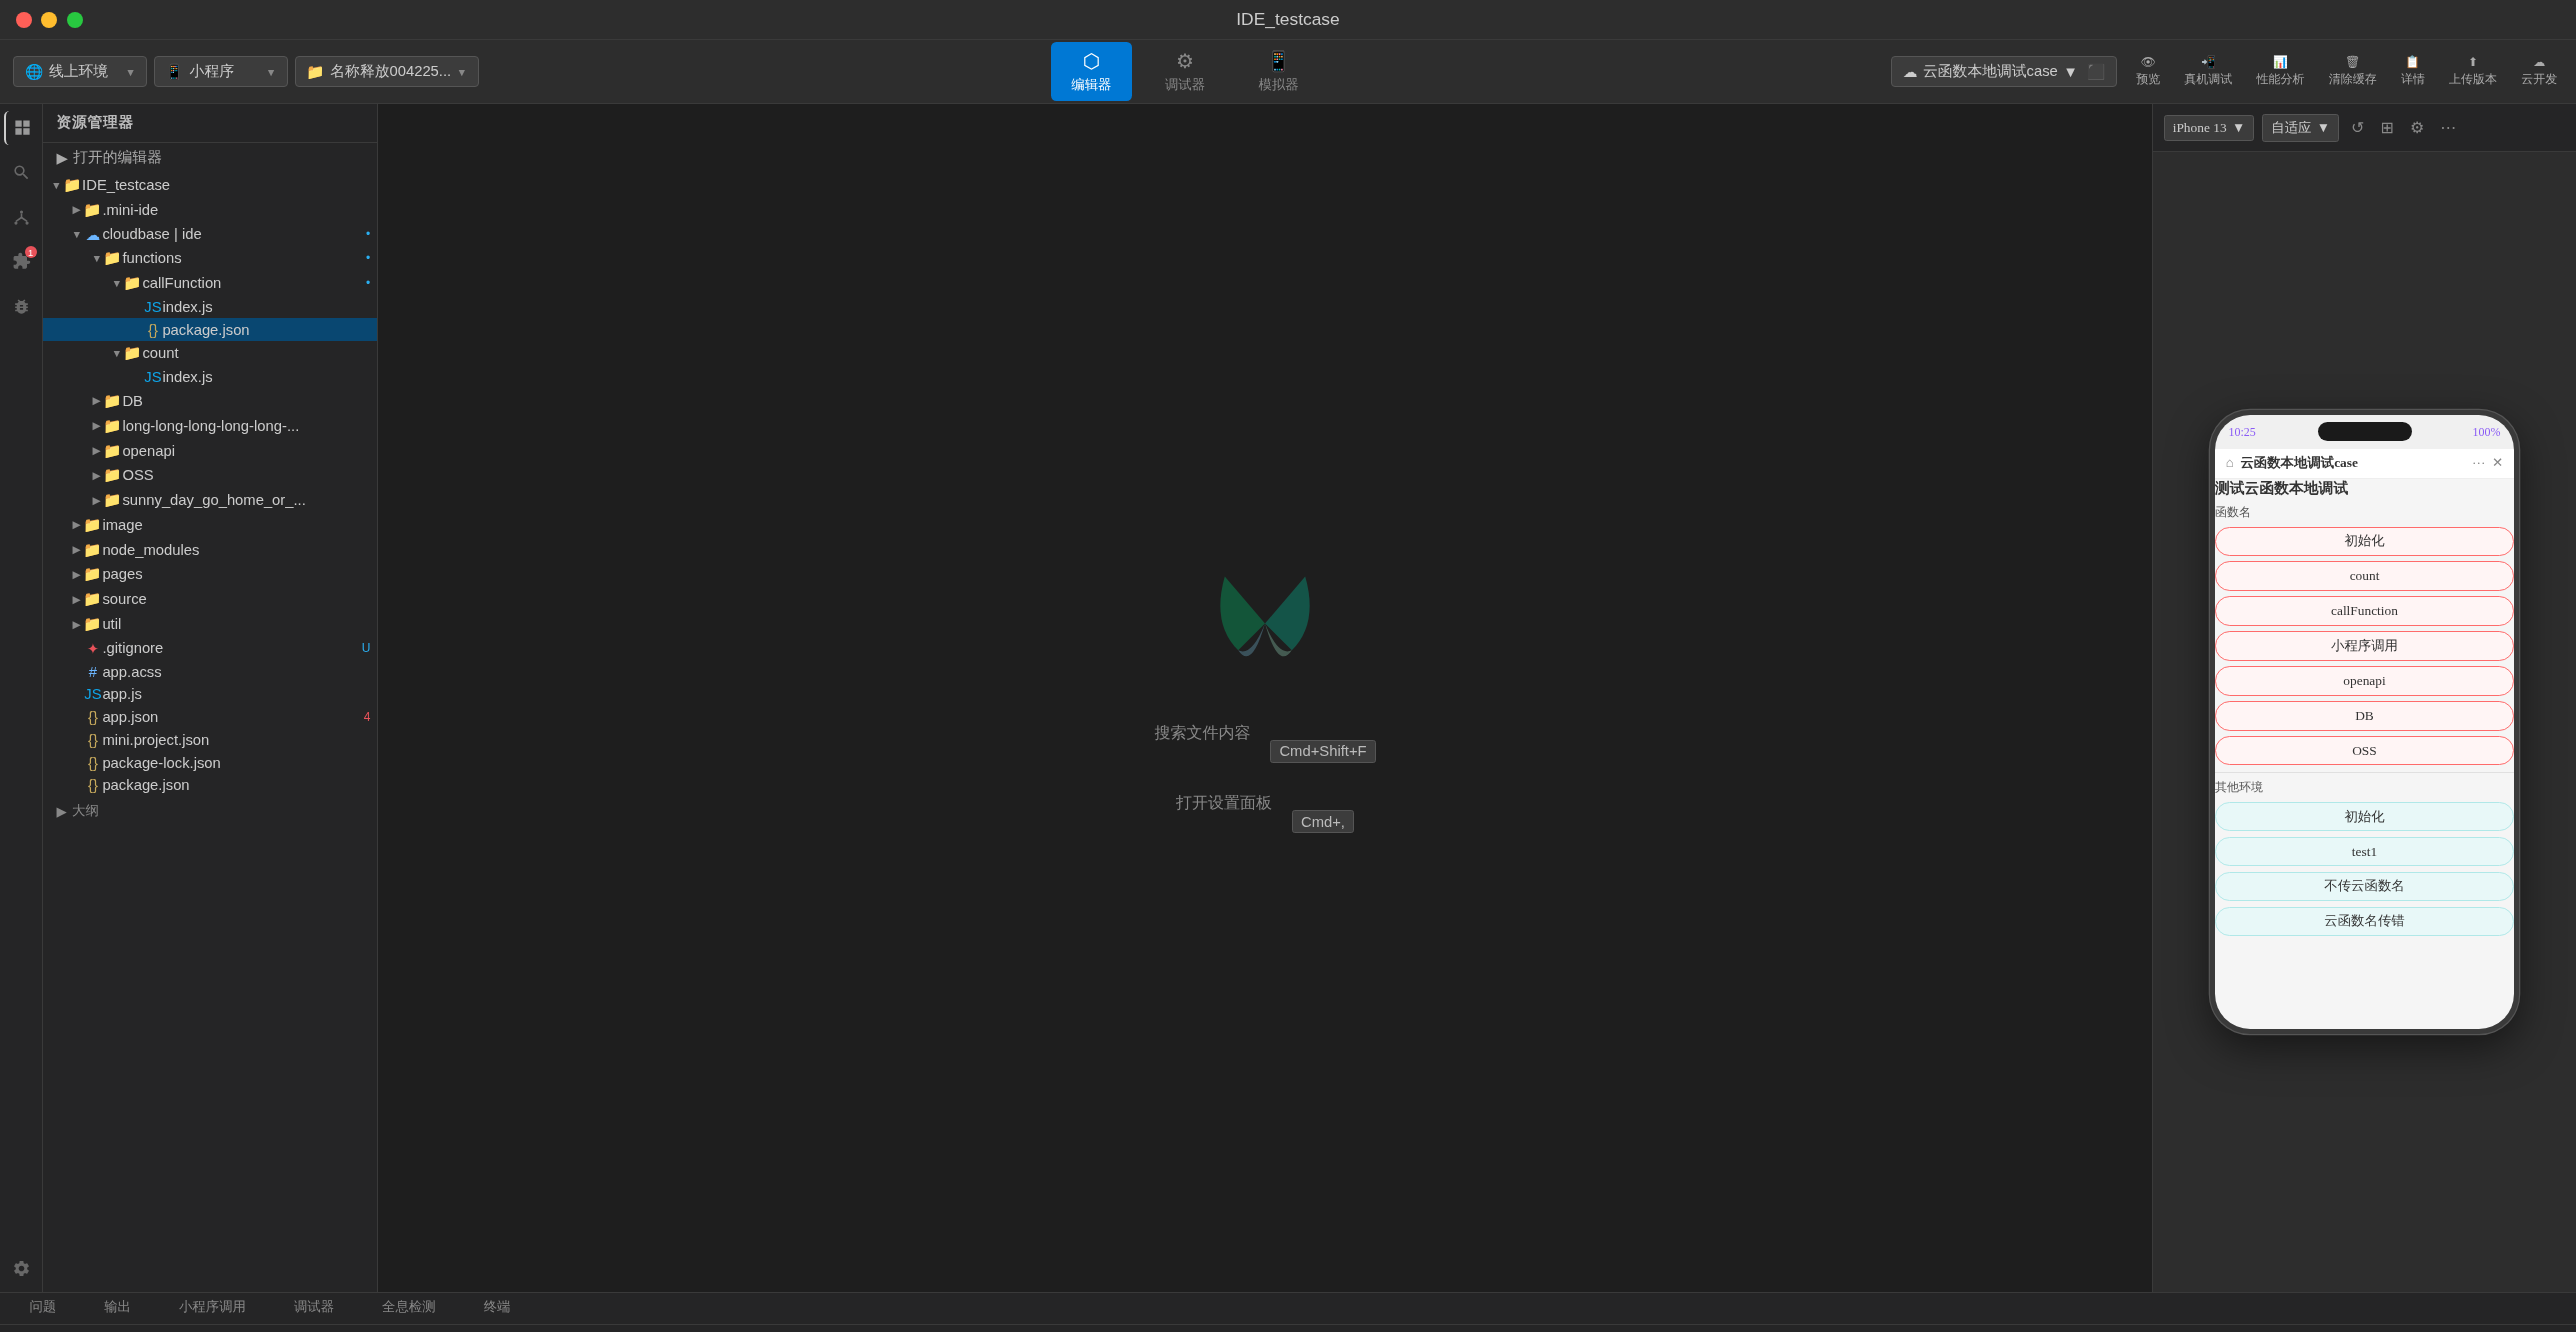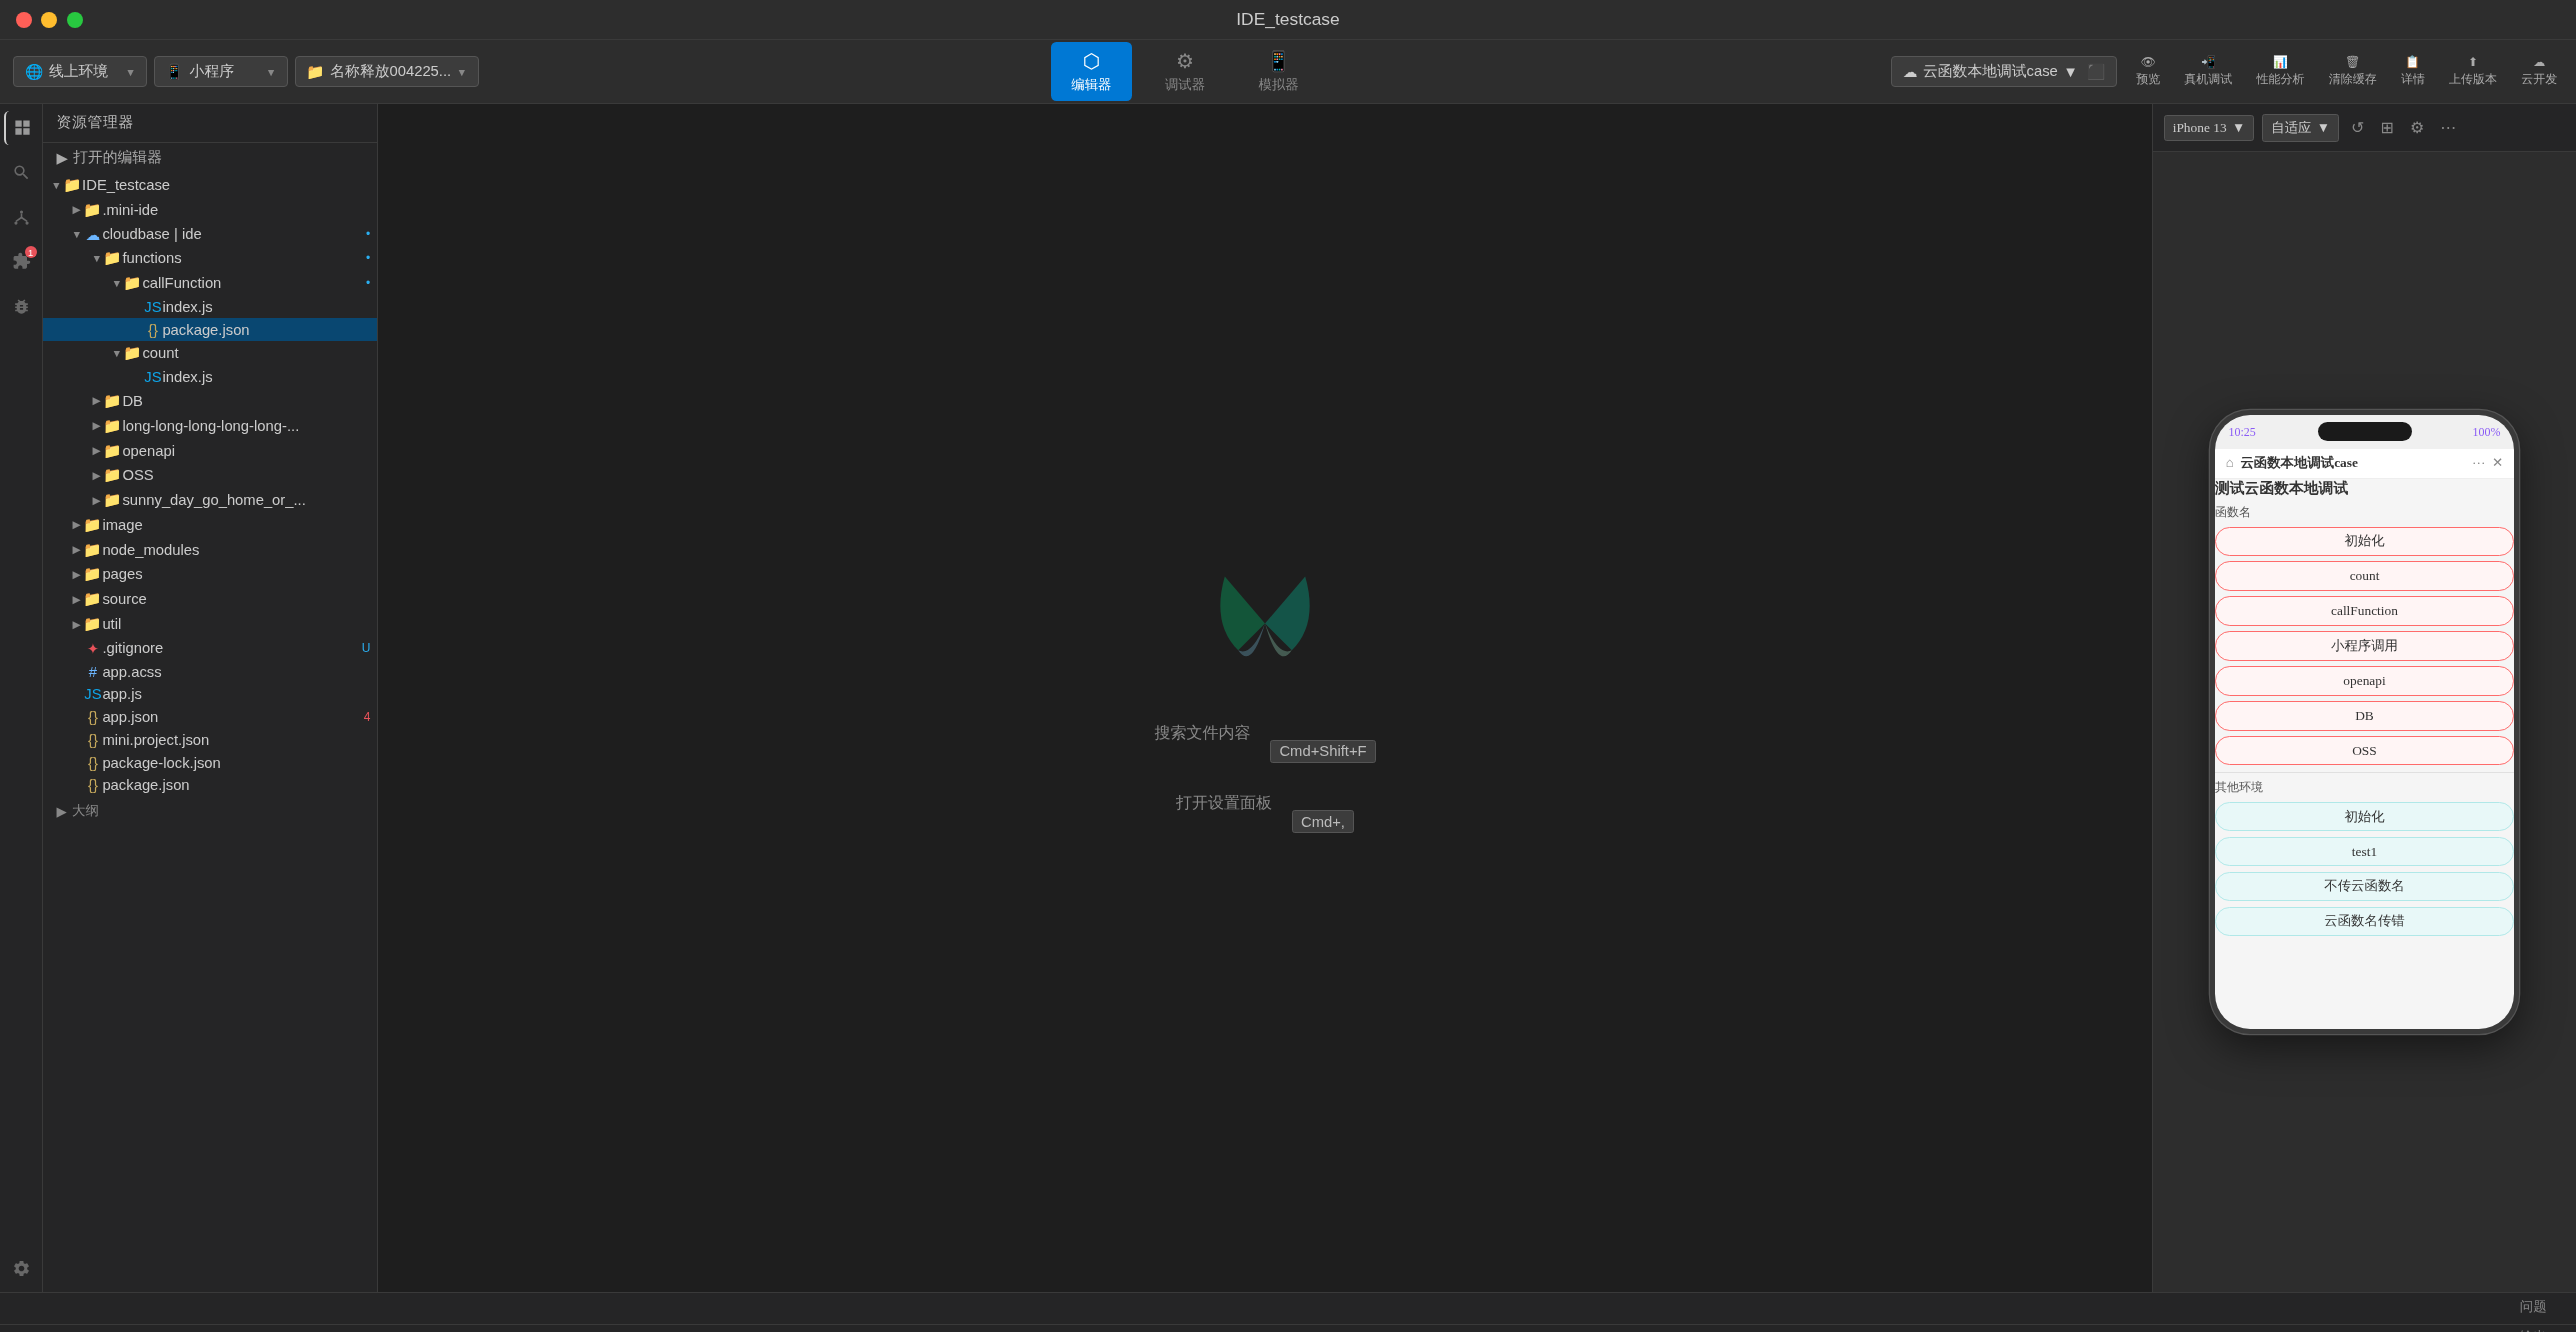--- a/index.html
+++ b/index.html
@@ -185,21 +185,21 @@
       background: #252526;
       border-right: 0.7px solid #3a3a3a;
       display: flex;
       flex-direction: column;
       overflow: hidden;
     }
     .sidebar-header {
       padding: 9.4px 13.4px;
       font-size: 14.8px;
       color: #bbbbbb;
-      font-weight: 400;
+      font-weight: 700;
       letter-spacing: 0.7px;
       text-transform: uppercase;
       border-bottom: 0.7px solid #3a3a3a;
     }
     .sidebar-action {
       padding: 5.4px 13.4px;
       font-size: 14.8px;
       color: #aaa;
       cursor: pointer;
       display: flex;
@@ -446,26 +446,25 @@
     
     .bottom-panel {
       height: 67px;
       background: #252526;
       border-top: 0.7px solid #3a3a3a;
       display: flex;
       flex-direction: column;
     }
     .bottom-tabs {
       display: flex;
-      align-items: flex-end;
+      align-items: flex-start;
       height: 32px;
       border-bottom: 0.7px solid #3a3a3a;
       padding: 0 13.4px;
-      gap: 0;
-      flex-direction: column;
+      gap: 16px;
     }
     .bottom-tab {
       padding: 5.4px 16px;
       font-size: 13.4px;
       color: #888;
       cursor: pointer;
       border-bottom: 1.3px solid transparent;
     }
     .bottom-panel-content {
       flex: 1;

